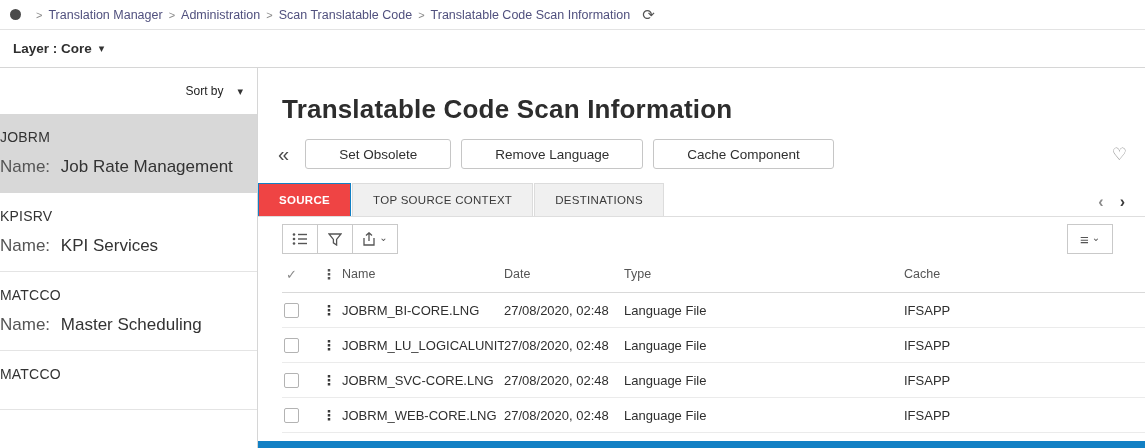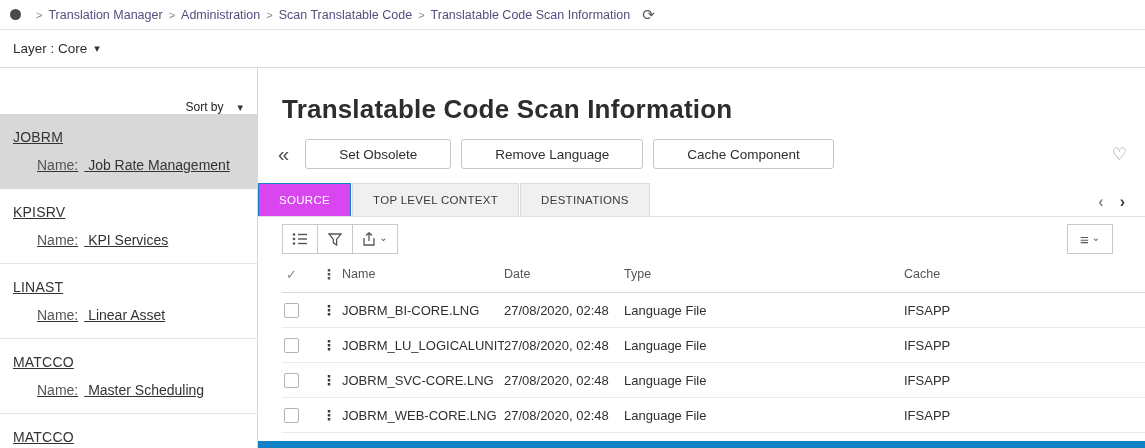--- a/index.html
+++ b/index.html
@@ -9,34 +9,34 @@
   
   .topbar { height:30px; display:flex; align-items:center; padding-left:10px;
     border-bottom:1px solid #e3e3e3; background:#fff; }
   .status-dot { width:11px; height:11px; border-radius:50%; background:#4a4a4a; margin-right:9px; flex:0 0 auto; }
   .crumb-sep { color:#8a8a8a; font-size:11px; margin:0 6px; }
   .crumb { color:#50507e; font-size:12.5px; cursor:pointer; white-space:nowrap; }
   .refresh { color:#555; font-size:15px; margin-left:12px; cursor:pointer; }
 
   
   .layerbar { height:38px; display:flex; align-items:center; padding-left:13px;
-    border-bottom:1px solid #d6d6d6; font-size:13.5px; color:#2f2f2f; cursor:pointer; }
+    border-bottom:1px solid #d6d6d6; font-size:13.5px; color:#2f2f2f; cursor:pointer;font-weight:bold; }
   .caret-dn { font-size:11px; color:#333; margin-left:7px; }
 
   
   .content { display:flex; height:380px; }
 
   
   .sidebar { width:258px; flex:0 0 258px; border-right:1px solid #d6d6d6; background:#fff; overflow:hidden; }
-  .sortbar { height:46px; display:flex; align-items:flex-end; justify-content:flex-end;
+  .sortbar { height:46px; display:flex; align-items:center; justify-content:flex-end;
     padding-right:14px; gap:7px; font-size:12px; color:#222; cursor:pointer; }
-  .side-item { padding:15px 16px 15px 13px; border-bottom:1px solid #e4e4e4; cursor:pointer;text-decoration:underline; }
+  .side-item { padding:15px 16px 15px 0; border-bottom:1px solid #e4e4e4; cursor:pointer; }
   .side-item.selected { background:#d8d8d8; border-bottom:1px solid #d8d8d8; }
   .side-code { font-size:14px; color:#333; margin-bottom:12px; letter-spacing:.2px; }
-  .side-name { font-size:14px; color:#333;margin-left:24px; }
+  .side-name { font-size:17px; color:#333; }
   .side-name .nl { color:#555; margin-right:6px; }
 
   
   .main { flex:1; position:relative; overflow:hidden; background:#fff; }
 
   .page-header { display:flex; align-items:baseline; gap:16px; padding:26px 0 0 24px; }
   .page-title { font-size:26px; font-weight:bold; color:#2d2d2d; letter-spacing:.2px; }
   .page-subtitle { font-size:13.5px; font-weight:bold; color:#3a3a3a; cursor:pointer; }
   .page-subtitle .caret-dn { font-size:11px; margin-left:6px; }
 
@@ -44,21 +44,21 @@
   .collapse-btn { font-size:20px; color:#4a4a4a; cursor:pointer; padding:0 6px; line-height:30px; }
   .btn { height:30px; padding:0 33px; background:#fff; border:1px solid #c6c6c6; border-radius:3px;
     font-size:13.5px; color:#2f2f2f; cursor:pointer; font-family:inherit; white-space:nowrap; }
   .spacer { flex:1; }
   .heart { font-size:17px; color:#8f8f8f; cursor:pointer; margin-right:4px; }
 
   .tab-row { display:flex; align-items:flex-end; margin-top:14px; border-bottom:1px solid #dedede; }
   .tab { height:33px; display:flex; align-items:center; padding:0 20px; font-size:11.5px;
     color:#3a3a3a; background:#f0f0f0; border:1px solid #dcdcdc; border-bottom:none; cursor:pointer;
     letter-spacing:.3px; margin-right:1px; }
-  .tab.active { background:#d946ef; color:#fff; font-weight:normal; border-color:#1280c4; }
+  .tab.active { background:#ef4444; color:#fff; font-weight:bold; border-color:#1280c4; }
   .pager { display:flex; align-items:center; gap:16px; margin-left:auto; margin-right:20px; padding-bottom:6px; }
   .pager .chev { font-size:16px; font-weight:bold; cursor:pointer; line-height:1; }
   .chev.prev { color:#8c8c8c; }
   .chev.next { color:#3a3a3a; }
 
   .grid-toolbar { display:flex; align-items:center; margin:5px 32px 0 24px; height:34px; }
   .icon-group { display:flex; }
   .icon-cell { width:36px; height:30px; border:1px solid #c9c9c9; background:#fff; display:flex;
     align-items:center; justify-content:center; gap:3px; cursor:pointer; margin-left:-1px; color:#555; }
   .icon-cell:first-child { margin-left:0; }
@@ -118,27 +118,20 @@
     </div>
 
     <div class="side-item">
       <div class="side-code">KPISRV</div>
       <div class="side-name">
         <span class="nl">Name:</span>
         <span class="nv">KPI Services</span>
       </div>
     </div>
 
-    <div class="side-item">
-      <div class="side-code">LINAST</div>
-      <div class="side-name">
-        <span class="nl">Name:</span>
-        <span class="nv">Linear Asset</span>
-      </div>
-    </div>
 
     <div class="side-item">
       <div class="side-code">MATCCO</div>
       <div class="side-name">
         <span class="nl">Name:</span>
         <span class="nv">Master Scheduling</span>
       </div>
     </div>
 
     <div class="side-item">
@@ -157,21 +150,21 @@
       <span class="collapse-btn">«</span>
       <button class="btn">Set Obsolete</button>
       <button class="btn">Remove Language</button>
       <button class="btn">Cache Component</button>
       <span class="spacer"></span>
       <span class="heart">♡</span>
     </div>
 
     <div class="tab-row">
       <div class="tab active">SOURCE</div>
-      <div class="tab">TOP LEVEL CONTEXT</div>
+      <div class="tab">TOP SOURCE CONTEXT</div>
       <div class="tab">DESTINATIONS</div>
       <div class="pager">
         <span class="chev prev">‹</span>
         <span class="chev next">›</span>
       </div>
     </div>
 
     <div class="grid-toolbar">
       <div class="icon-group">
         <div class="icon-cell">

